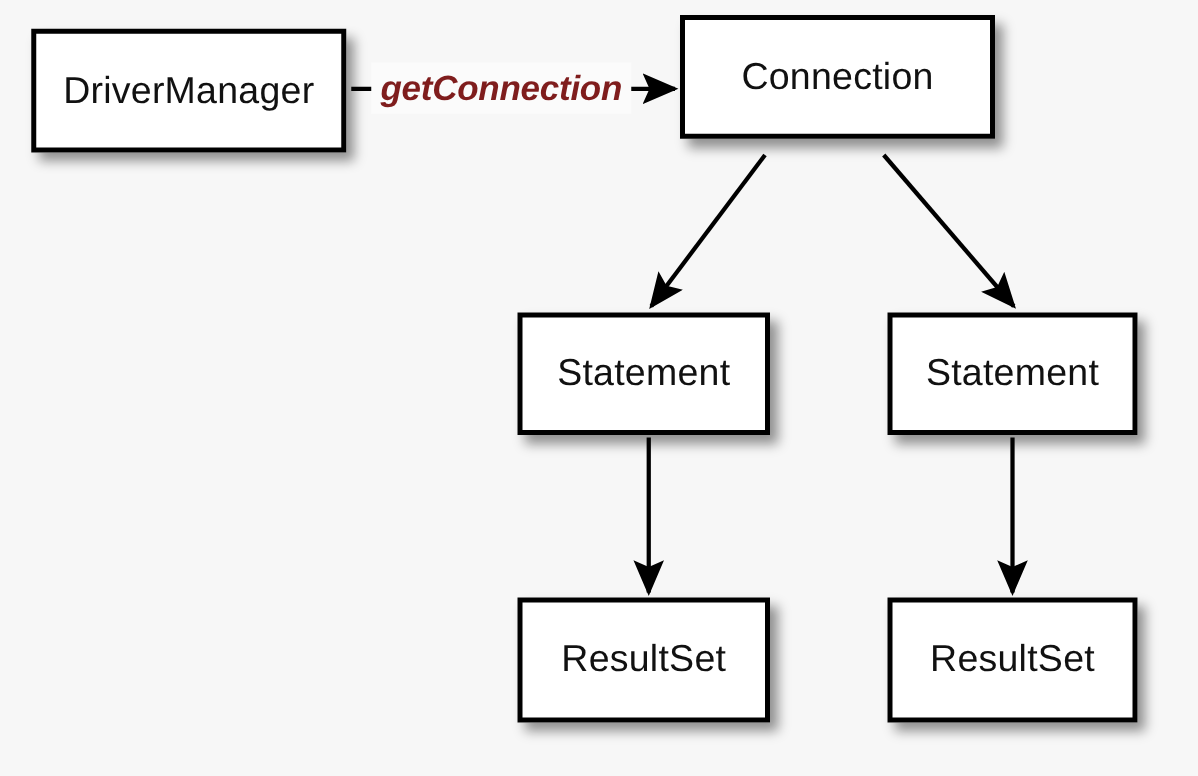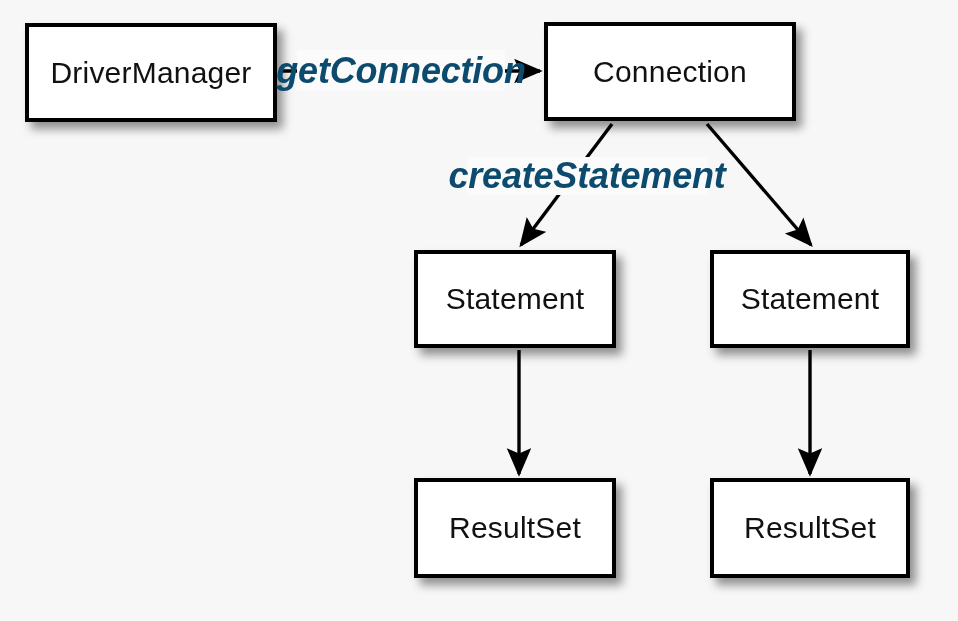--- a/index.html
+++ b/index.html
@@ -58,23 +58,23 @@
     display: flex;
     align-items: center;
     justify-content: center;
     z-index: 3;
     padding: 0 10px;
   }
   .edge-label-text {
     font-family: "Liberation Sans", sans-serif;
     font-style: italic;
     font-weight: 700;
-    font-size: 36px;
+    font-size: 28px;
     letter-spacing: -0.2px;
-    color: #0c4a6e;
+    color: #7f1d1d;
     line-height: 1;
     white-space: nowrap;
   }
 </style>
 </head>
 <body>
 
 <div id="diagram">
 
   <svg class="edges" viewBox="0 0 958 621" width="958" height="621" xmlns="http://www.w3.org/2000/svg">
@@ -95,21 +95,21 @@
 
     <line x1="519" y1="350" x2="519" y2="474" stroke="#000000" stroke-width="3.4" marker-end="url(#arrowhead)"></line>
 
     <line x1="810" y1="350" x2="810" y2="474" stroke="#000000" stroke-width="3.4" marker-end="url(#arrowhead)"></line>
   </svg>
 
   <div class="node" style="left:25px; top:23px; width:252px; height:99px;">
     <span class="node-label">DriverManager</span>
   </div>
 
-  <div class="node" style="left:544px; top:22px; width:252px; height:99px;">
+  <div class="node" style="left:544px; top:12px; width:252px; height:99px;">
     <span class="node-label">Connection</span>
   </div>
 
   <div class="node" style="left:414px; top:250px; width:202px; height:98px;">
     <span class="node-label">Statement</span>
   </div>
 
   <div class="node" style="left:710px; top:250px; width:200px; height:98px;">
     <span class="node-label">Statement</span>
   </div>
@@ -119,18 +119,15 @@
   </div>
 
   <div class="node" style="left:710px; top:478px; width:200px; height:100px;">
     <span class="node-label">ResultSet</span>
   </div>
 
   <div class="edge-label" style="left:297px; top:50px; width:208px; height:41px;">
     <span class="edge-label-text">getConnection</span>
   </div>
 
-  <div class="edge-label" style="left:467px; top:157px; width:240px; height:38px;">
-    <span class="edge-label-text">createStatement</span>
-  </div>
 
 
 </div>
 
 </body></html>

